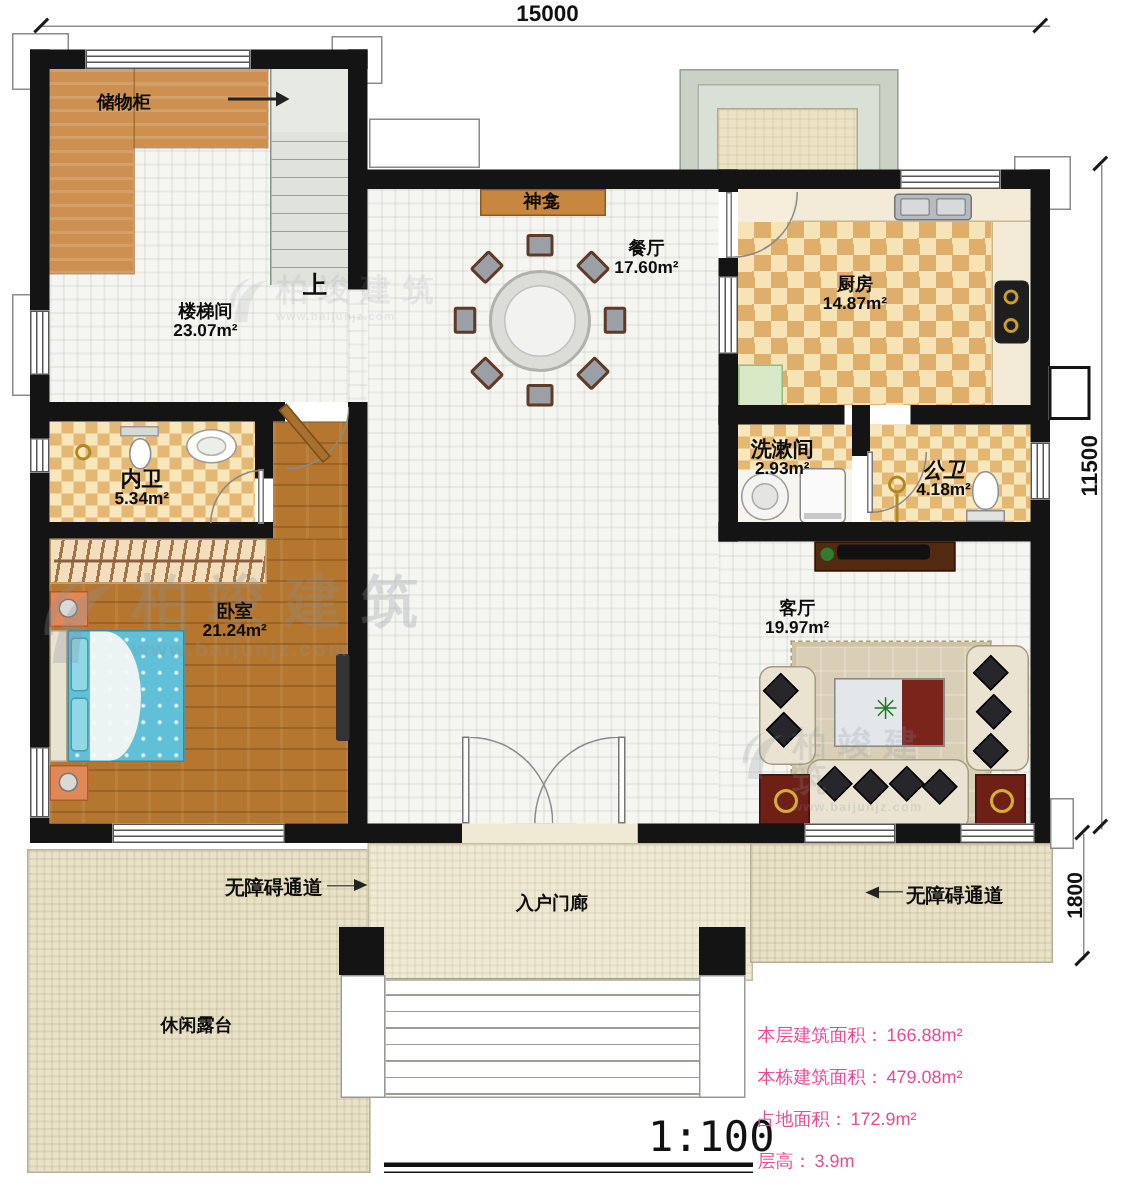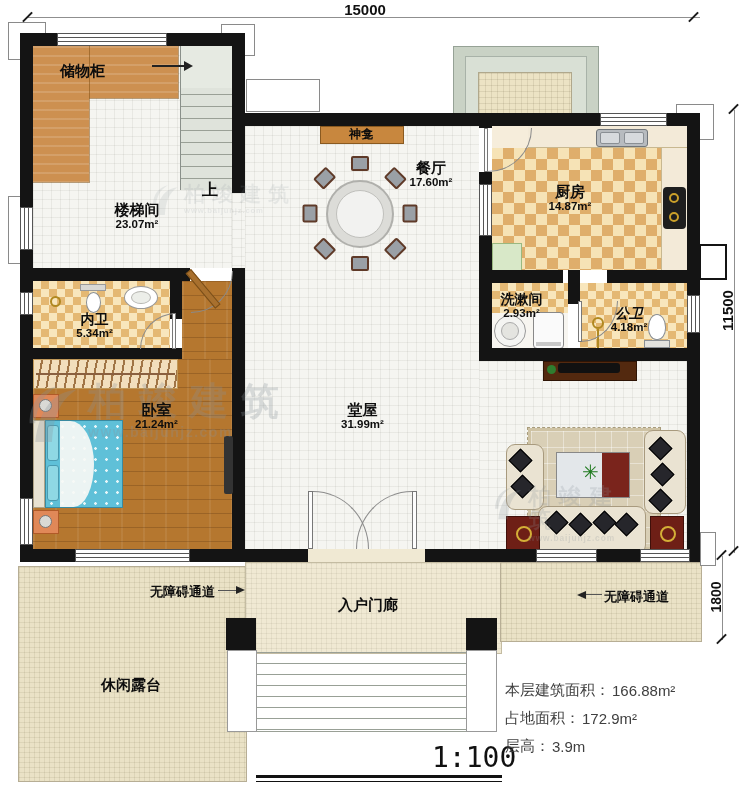--- a/index.html
+++ b/index.html
@@ -19,37 +19,37 @@
     background-image:linear-gradient(#555,#555),linear-gradient(#555,#555);background-size:100% 1px,100% 1px;background-position:0 3px,0 7px;background-repeat:no-repeat;}
   .win-v{position:absolute;background:#fff;border:1px solid #555;box-sizing:border-box;z-index:22;
     background-image:linear-gradient(90deg,#555,#555),linear-gradient(90deg,#555,#555);background-size:1px 100%,1px 100%;background-position:3px 0,7px 0;background-repeat:no-repeat;}
   .sill{position:absolute;background:#fff;border:1px solid #8a8a8a;z-index:2;}
   .arc{position:absolute;border:1.5px solid #8a8a8a;z-index:25;box-sizing:border-box;background:transparent;}
   .arc-br{border-radius:0 0 100% 0;border-top:none;border-left:none;}
   .arc-tr{border-radius:0 100% 0 0;border-bottom:none;border-left:none;}
   .arc-tl{border-radius:100% 0 0 0;border-bottom:none;border-right:none;}
   .leaf{position:absolute;background:#fdfdfd;border:1px solid #777;box-sizing:border-box;z-index:26;}
   .label{position:absolute;font-weight:bold;color:#0d0d0d;text-align:center;line-height:1.15;z-index:30;white-space:nowrap;}
-  .label .nm{font-size:15px;display:block;}
+  .label .nm{font-size:12px;display:block;}
   .label .ar{font-size:11.5px;display:block;}
   .smlabel{position:absolute;font-weight:bold;color:#0d0d0d;font-size:13px;z-index:30;white-space:nowrap;}
   .dimline{position:absolute;background:#8f8f8f;z-index:40;}
   .tick{position:absolute;width:13px;height:2px;background:#1a1a1a;transform:rotate(-45deg);z-index:41;}
   .dimtext{position:absolute;font-weight:bold;font-size:15px;color:#111;z-index:41;text-align:center;}
   .furn{position:absolute;z-index:10;box-sizing:border-box;}
   .cush{position:absolute;width:15px;height:15px;background:#26262b;border:1px solid #000;transform:rotate(45deg);z-index:12;}
   .sofa{background:#eae3d2;border:1px solid #a89a7e;border-radius:9px;}
   .endtab{background:#6e1f16;border:1px solid #40100a;}
   .endtab::after{content:"";position:absolute;left:50%;top:50%;width:12px;height:12px;margin:-7px 0 0 -7px;border:2px solid #d4af37;border-radius:50%;}
   .chair{position:absolute;left:351px;top:206px;width:18px;height:15px;background:#9aa0a6;border:2px solid #5f3a28;border-radius:2px;z-index:10;box-sizing:border-box;}
   .wm{position:absolute;z-index:28;color:#8a939b;font-weight:bold;display:flex;align-items:flex-start;gap:8px;pointer-events:none;transform-origin:top left;}
   .wm svg{fill:#8a939b;}
   .wm-txt{font-size:38px;letter-spacing:13px;line-height:1;}
   .wm-url{font-size:14px;letter-spacing:1.5px;margin-top:4px;}
-  .stat-row{display:flex;height:28px;align-items:center;font-size:15px;color:#404040;text-align:center;}
+  .stat-row{display:flex;height:28px;align-items:center;font-size:12px;color:#ec4899;text-align:center;}
   .stat-row .sv{margin-left:2px;}
 </style>
 </head>
 <body>
 
 <div id="plan">
 
   <div class="abs tile" style="left:33px;top:46px;width:199px;height:222px;z-index:1;"></div>
   <div class="abs tile" style="left:245px;top:126px;width:234px;height:423px;z-index:1;"></div>
   <div class="abs tile" style="left:232px;top:193px;width:13px;height:75px;z-index:1;"></div>
@@ -255,23 +255,23 @@
       <span class="ar">4.18m²</span>
     </div>
   <div class="label" style="left:57px;top:311px;width:75px;z-index:31;">
       <span class="nm" style="font-size:14px;">内卫</span>
       <span class="ar">5.34m²</span>
     </div>
   <div class="label" style="left:114px;top:401px;width:85px;">
       <span class="nm">卧室</span>
       <span class="ar">21.24m²</span>
     </div>
-  <div class="label" style="left:320px;top:401px;width:85px;">
-      <span class="nm">堂屋</span>
-      <span class="ar">31.99m²</span>
+  <div class="label" style="left:489px;top:399px;width:85px;">
+      <span class="nm">客厅</span>
+      <span class="ar">19.97m²</span>
     </div>
   <div class="label" style="left:313px;top:596px;width:110px;">
       <span class="nm">入户门廊</span>
     </div>
   <div class="label" style="left:91px;top:678px;width:80px;font-family:Liberation Mono, monospace;">
       <span class="nm">休闲露台</span>
     </div>
   <div class="smlabel" style="left:202px;top:180px;font-size:16px;"><span>上</span></div>
 
   <div class="smlabel" style="left:150px;top:583px;"><span>无障碍通道</span></div>
@@ -330,20 +330,24 @@
   <div class="abs" style="left:432px;top:741px;font-size:28px;font-family:'DejaVu Sans Mono',monospace;color:#111;z-index:40;"><span>1:100</span></div>
   <div class="abs" style="left:256px;top:775px;width:246px;height:3px;background:#111;z-index:40;"></div>
   <div class="abs" style="left:256px;top:781px;width:246px;height:1px;background:#111;z-index:40;"></div>
 
   <div class="abs" style="left:505px;top:676px;z-index:40;">
     <div class="stat-row">
         <span>本层建筑面积：</span>
         <span class="sv">166.88m²</span>
       </div>
     <div class="stat-row">
+        <span>本栋建筑面积：</span>
+        <span class="sv">479.08m²</span>
+      </div>
+    <div class="stat-row">
         <span>占地面积：</span>
         <span class="sv">172.9m²</span>
       </div>
     <div class="stat-row">
         <span>层高：</span>
         <span class="sv">3.9m</span>
       </div>
   </div>
 
 </div>

